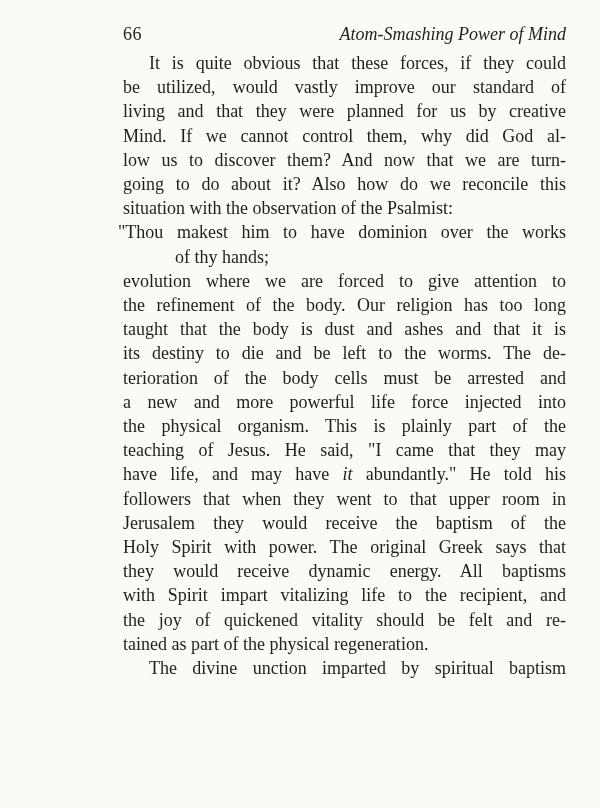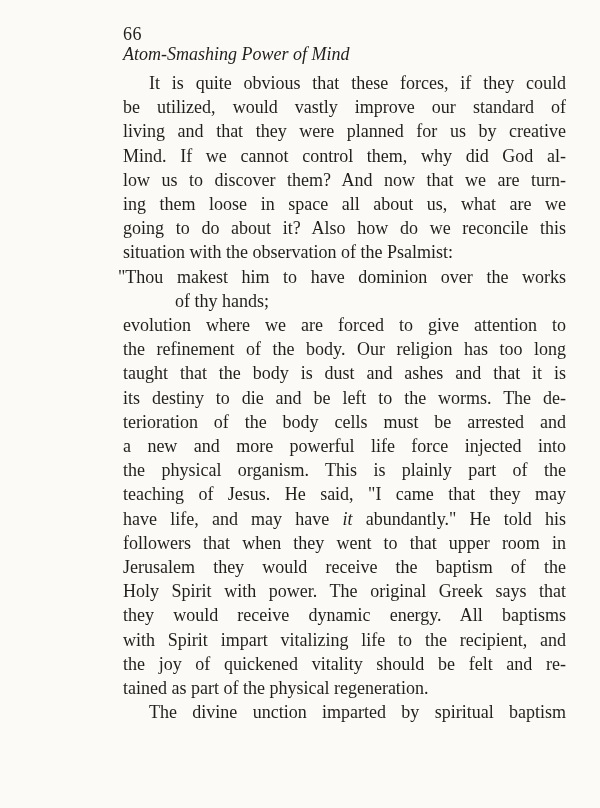--- a/index.html
+++ b/index.html
@@ -17,21 +17,20 @@
     left: 123px;
     top: 24px;
     width: 443px;
   }
   .runhead {
     display: flex;
     justify-content: space-between;
     align-items: baseline;
     font-size: 18px;
     line-height: 20px;
-    flex-direction: column;
   }
   .folio { letter-spacing: 0.5px; }
   .booktitle { font-style: italic; }
   .bodytext {
     margin-top: 7px;
     font-size: 18px;
     line-height: 24.2px;
   }
   .ln { min-height: 24.2px; }
   .j  { text-align: justify; text-align-last: justify; }
@@ -51,21 +50,20 @@
       <span class="folio">66</span>
       <span class="booktitle">Atom-Smashing Power of Mind</span>
     </div>
 
     <div class="bodytext">
       <div class="ln j ip">It is quite obvious that these forces, if they could</div>
       <div class="ln j">be utilized, would vastly improve our standard of</div>
       <div class="ln j">living and that they were planned for us by creative</div>
       <div class="ln j">Mind. If we cannot control them, why did God al-</div>
       <div class="ln j">low us to discover them? And now that we are turn-</div>
-      <div class="ln j">ing them loose in space all about us, what are we</div>
       <div class="ln j">going to do about it? Also how do we reconcile this</div>
       <div class="ln">situation with the observation of the Psalmist:</div>
       <div class="ln j hq">"Thou makest him to have dominion over the works</div>
       <div class="ln iv">of thy hands;</div>
       <div class="ln j">evolution where we are forced to give attention to</div>
       <div class="ln j">the refinement of the body. Our religion has too long</div>
       <div class="ln j">taught that the body is dust and ashes and that it is</div>
       <div class="ln j">its destiny to die and be left to the worms. The de-</div>
       <div class="ln j">terioration of the body cells must be arrested and</div>
       <div class="ln j">a new and more powerful life force injected into</div>

